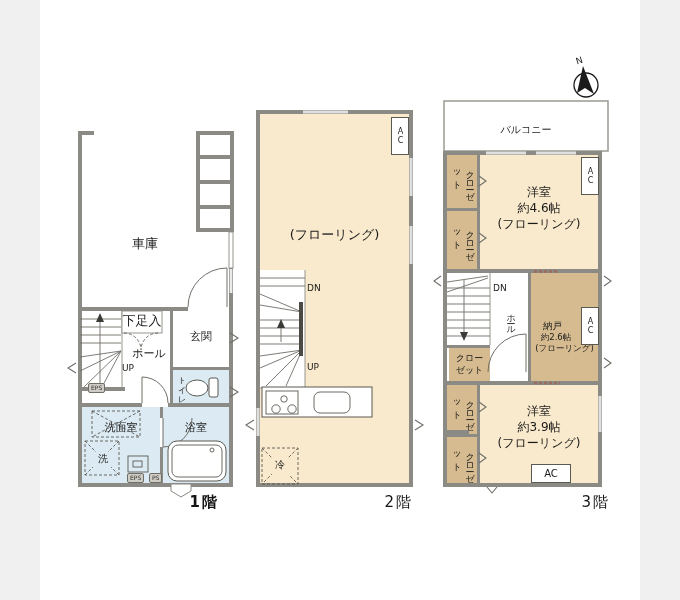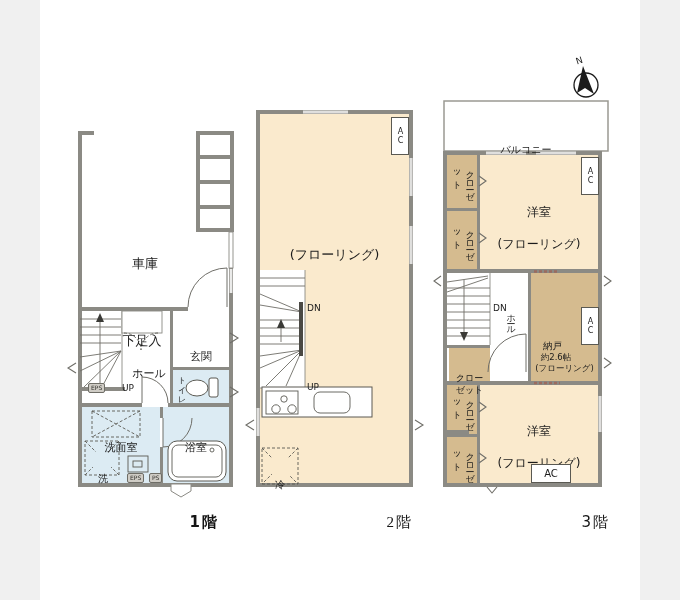--- a/index.html
+++ b/index.html
@@ -12,21 +12,21 @@
   .tan{fill:#d5bb8f;}
   .blue{fill:#dcebf3;}
   .white{fill:#ffffff;}
   .tn{stroke:#8b8a84;stroke-width:0.9;fill:none;}
   .fx{stroke:#5a5952;stroke-width:1;fill:#fff;}
   .fxn{stroke:#5a5952;stroke-width:0.9;fill:none;}
   .dash{stroke:#5a5952;stroke-width:0.9;fill:none;stroke-dasharray:3 2;}
   .arc{stroke:#6f6e68;stroke-width:1;fill:none;}
   .stair{stroke:#6f6e68;stroke-width:0.9;fill:none;}
   .chev{stroke:#6f6e68;stroke-width:1.1;fill:none;}
-  .lbl{position:absolute;color:#1b1b1b;white-space:nowrap;z-index:5;line-height:1.15;margin-top:20px;}
+  .lbl{position:absolute;color:#1b1b1b;white-space:nowrap;z-index:5;line-height:1.15;}
   .c{text-align:center;}
   .r{text-align:right;}
   .v{position:absolute;writing-mode:vertical-rl;text-orientation:upright;color:#1b1b1b;z-index:5;letter-spacing:0.5px;}
   .flab{font-size:15px;letter-spacing:2px;color:#141414;}
   .acv{position:absolute;width:16px;height:36px;background:#fff;border:1px solid #5a5952;
        writing-mode:vertical-rl;text-orientation:upright;font-size:8px;line-height:15px;
        text-align:center;color:#1b1b1b;z-index:6;}
   .ach{position:absolute;width:38px;height:17px;background:#fff;border:1px solid #5a5952;
        font-size:10px;line-height:17px;text-align:center;color:#1b1b1b;z-index:6;}
   .tag{position:absolute;font-size:6px;line-height:8px;padding:0 2px;background:#cfccc5;
@@ -313,34 +313,36 @@
   <div class="tag" style="left:88px;top:383px;">EPS</div>
   <div class="tag" style="left:127px;top:473px;">EPS</div>
   <div class="tag" style="left:149px;top:473px;">PS</div>
   <div class="lbl r flab" style="left:169px;top:494px;width:50px;font-weight:bold;">1階</div>
 
   <div class="lbl c" style="left:264px;top:228px;width:141px;font-size:13px;">(フローリング)</div>
   <div class="lbl" style="left:307px;top:283px;font-size:9px;">DN</div>
   <div class="lbl" style="left:307px;top:362px;font-size:9px;">UP</div>
   <div class="acv" style="left:391px;top:117px;">AC</div>
   <div class="lbl c" style="left:271px;top:459px;width:18px;font-size:10px;">冷</div>
-  <div class="lbl r flab" style="left:363px;top:494px;width:50px;font-family:Liberation Serif, serif;">2階</div>
+  <div class="lbl r flab" style="left:363px;top:494px;width:50px;">2階</div>
 
   <div class="lbl c" style="left:486px;top:124px;width:80px;font-size:10px;">バルコニー</div>
   <div class="v" style="left:450px;top:164px;height:34px;font-size:9px;line-height:13px;">クローゼット</div>
   <div class="v" style="left:450px;top:224px;height:34px;font-size:9px;line-height:13px;">クローゼット</div>
   <div class="lbl c" style="left:471px;top:186px;width:136px;font-size:12px;">洋室</div>
+  <div class="lbl c" style="left:471px;top:202px;width:136px;font-size:12px;">約4.6帖</div>
   <div class="lbl c" style="left:471px;top:218px;width:136px;font-size:12px;">(フローリング)</div>
   <div class="acv" style="left:581px;top:157px;">AC</div>
   <div class="lbl" style="left:493px;top:283px;font-size:9px;">DN</div>
   <div class="v" style="left:504px;top:308px;height:40px;font-size:9px;">ホール</div>
   <div class="lbl c" style="left:531px;top:321px;width:43px;font-size:9.5px;">納戸</div>
   <div class="lbl c" style="left:531px;top:333px;width:50px;font-size:8.5px;">約2.6帖</div>
   <div class="lbl c" style="left:528px;top:344px;width:73px;font-size:8.5px;">(フローリング)</div>
   <div class="acv" style="left:581px;top:307px;">AC</div>
   <div class="lbl c" style="left:449px;top:352px;width:41px;font-size:9px;line-height:12px;"><span>クロー</span><br><span>ゼット</span></div>
   <div class="v" style="left:450px;top:394px;height:34px;font-size:9px;line-height:13px;">クローゼット</div>
   <div class="v" style="left:450px;top:446px;height:34px;font-size:9px;line-height:13px;">クローゼット</div>
   <div class="lbl c" style="left:471px;top:405px;width:136px;font-size:12px;">洋室</div>
+  <div class="lbl c" style="left:471px;top:421px;width:136px;font-size:12px;">約3.9帖</div>
   <div class="lbl c" style="left:471px;top:437px;width:136px;font-size:12px;">(フローリング)</div>
   <div class="ach" style="left:531px;top:464px;">AC</div>
   <div class="lbl r flab" style="left:560px;top:494px;width:50px;">3階</div>
 </div>
 
 </body></html>

